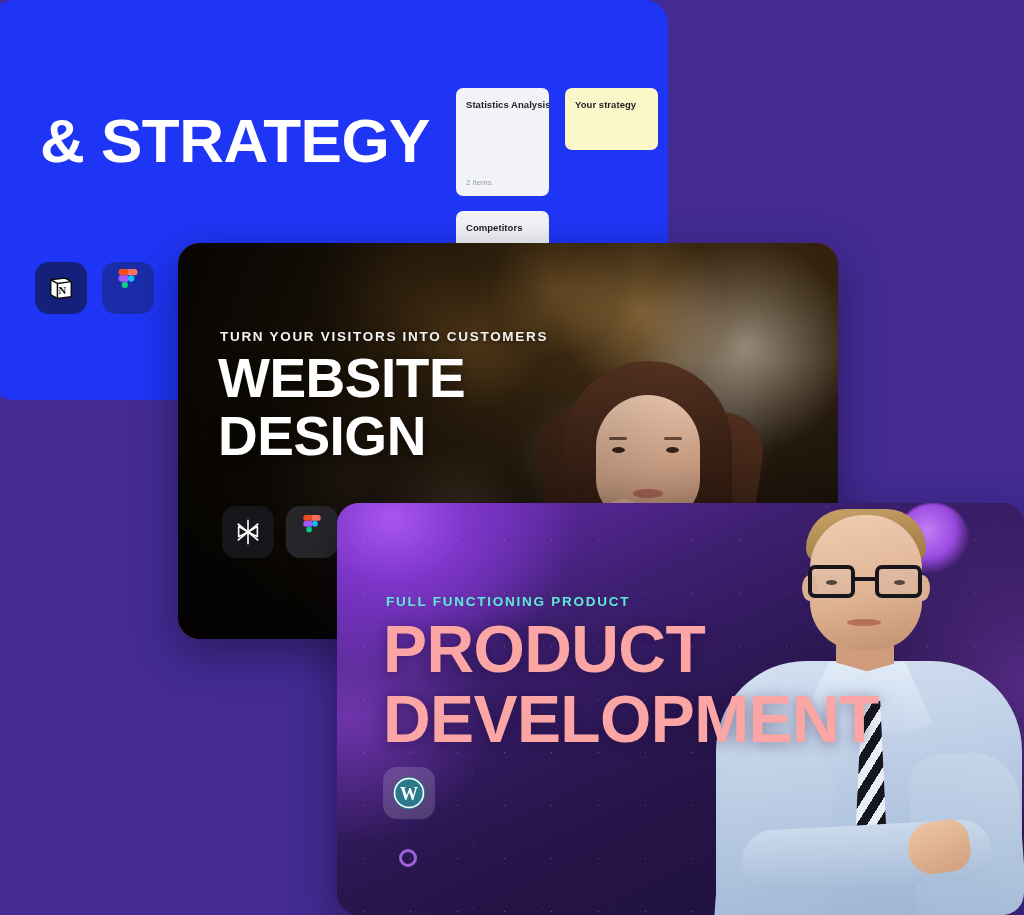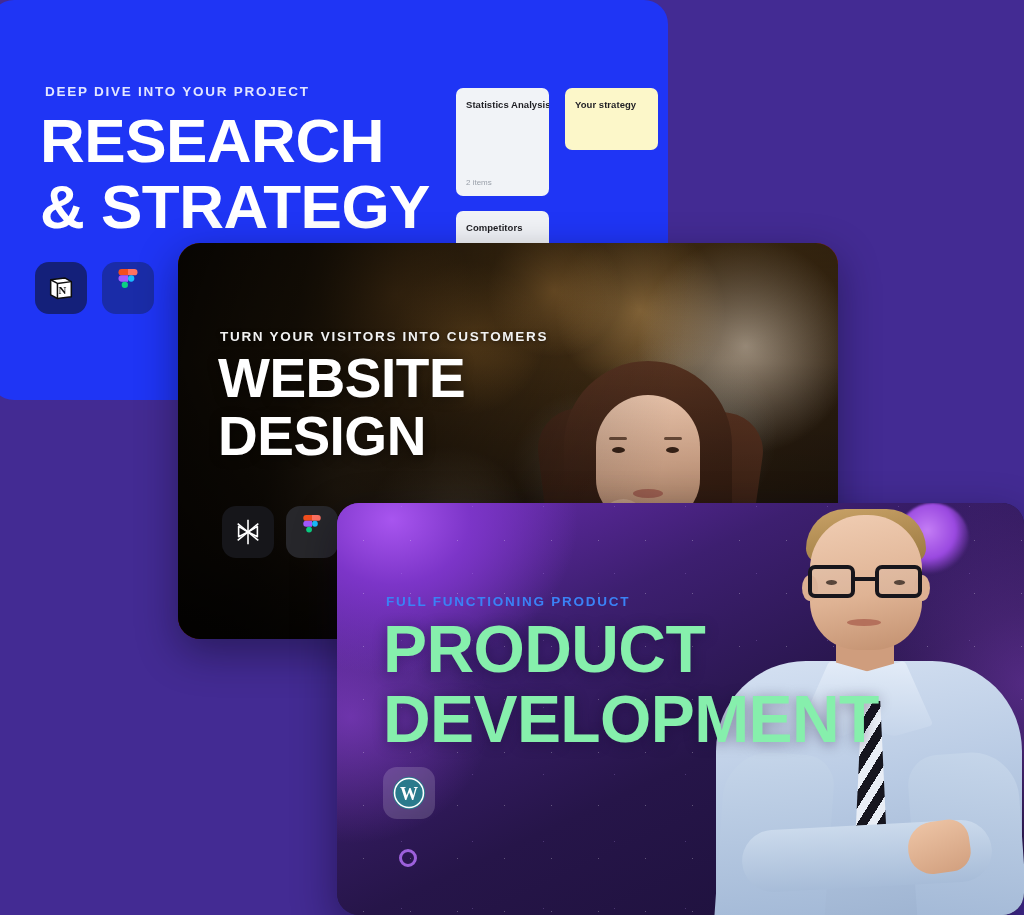--- a/index.html
+++ b/index.html
@@ -481,33 +481,33 @@
     transform: rotate(-8deg);
   }
 
   .card-product .eyebrow {
     position: absolute;
     left: 49px;
     top: 91px;
     font-size: 13.5px;
     font-weight: 700;
     letter-spacing: 1.75px;
-    color: #3b82f6;
+    color: #5eead4;
     white-space: nowrap;
     z-index: 4;
   }
   .card-product .headline {
     position: absolute;
     left: 46px;
     top: 112px;
     font-size: 66px;
     line-height: 1.06;
     font-weight: 700;
     letter-spacing: -0.6px;
-    color: #86efac;
+    color: #fca5a5;
     white-space: nowrap;
     z-index: 4;
     text-shadow: 0 2px 14px rgba(20,8,45,0.40);
   }
   .card-product .headline .ln { display: block; }
 
   .product-tools {
     position: absolute;
     left: 46px;
     top: 264px;
@@ -520,24 +520,22 @@
     backdrop-filter: blur(3px);
   }
 </style>
 </head>
 <body style="background: rgb(67, 43, 147);">
 
 <div class="stage">
 
   <div class="card-research">
 
-    <div class="eyebrow">DEEP DIVE INTO YOUR PROJECT</div>
 
     <div class="headline">
-      <span class="ln">RESEARCH</span>
       <span class="ln">&amp; STRATEGY</span>
     </div>
 
     <div class="research-tools">
       <div class="tool-chip chip-notion">
         <svg width="30" height="30" viewBox="0 0 32 32" aria-hidden="true">
           <path d="M5 7.2 L20 5.3 L27 9.2 L27 25.4 L12.2 27.2 L5 23.4 Z" fill="#ffffff" stroke="#0d0d0d" stroke-width="1.6" stroke-linejoin="round"></path>
           <path d="M5 7.2 L12.2 11.1 L27 9.2" fill="none" stroke="#0d0d0d" stroke-width="1.6" stroke-linejoin="round"></path>
           <path d="M12.2 11.1 L12.2 27.2" fill="none" stroke="#0d0d0d" stroke-width="1.6"></path>
           <text x="17.5" y="22.5" font-family="'Liberation Serif', serif" font-size="11.5" font-weight="700" fill="#0d0d0d" text-anchor="middle">N</text>

